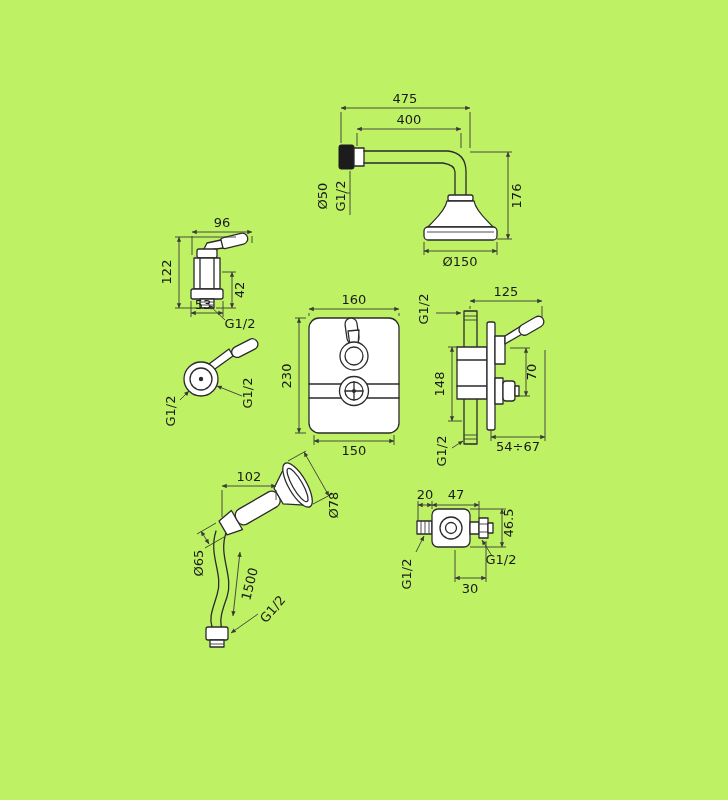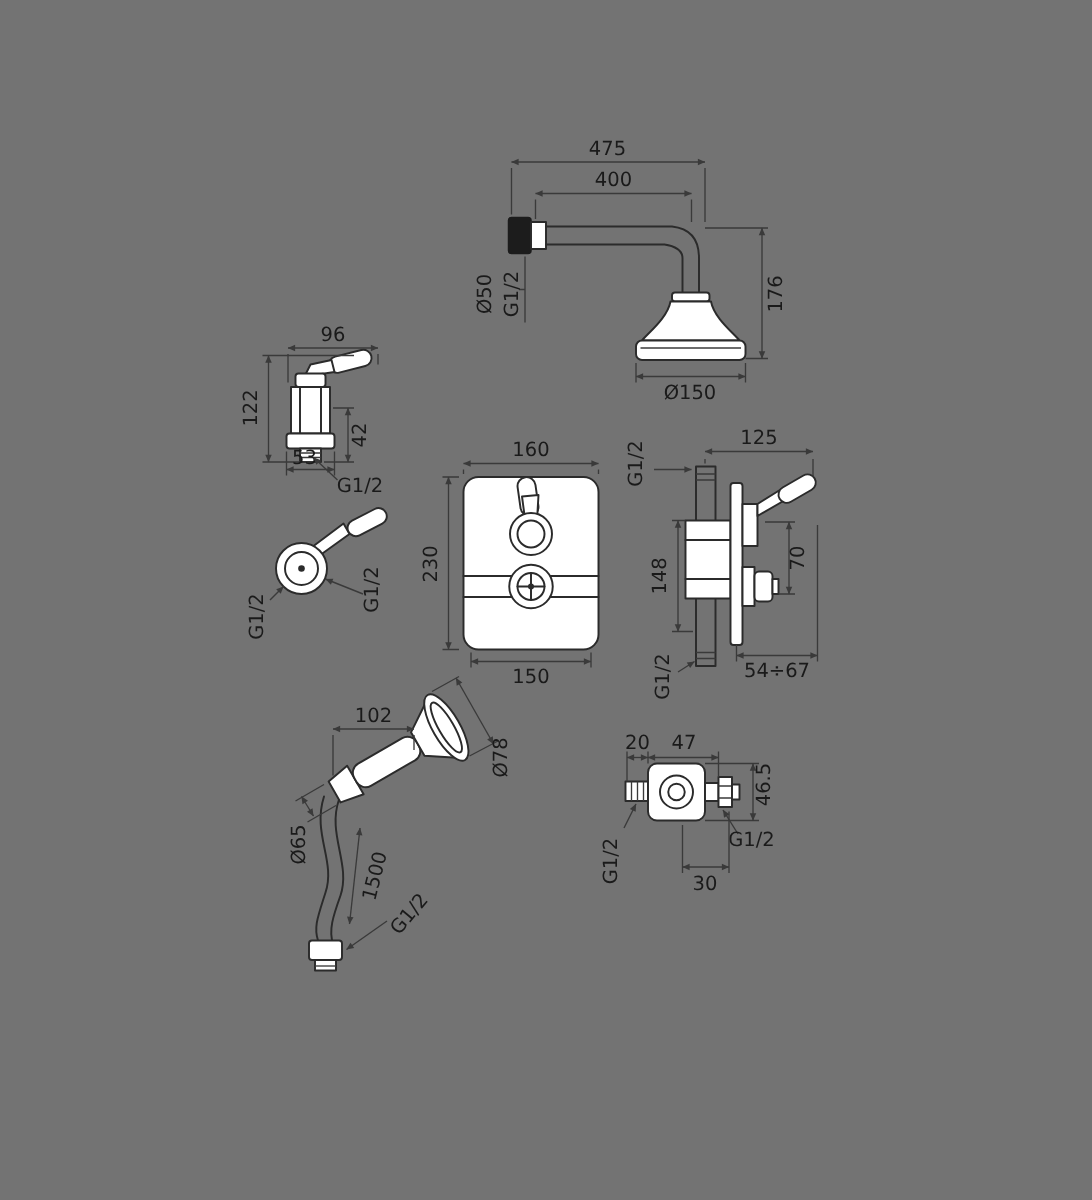--- a/index.html
+++ b/index.html
@@ -1,16 +1,16 @@
 <!DOCTYPE html>
 <html><head>
 <meta charset="utf-8">
 <style>
   html,body{margin:0;padding:0;background:#ffffff;}
-  .canvas{position:relative;width:728px;height:800px;background:#737373;overflow:hidden;}
+  .canvas{position:relative;width:728px;height:800px;background:#bef264;overflow:hidden;}
   .ln{stroke:#2b2b2b;stroke-width:1.3;fill:none;stroke-linecap:round;stroke-linejoin:round;}
   .fw{fill:#ffffff;stroke:#2b2b2b;stroke-width:1.3;stroke-linejoin:round;}
   .fb{fill:#1c1c1c;stroke:#1c1c1c;}
   .dim{stroke:#3a3a3a;stroke-width:0.9;fill:none;}
   .dimtxt{font-family:"DejaVu Sans",sans-serif;font-size:13px;fill:#1a1a1a;text-anchor:middle;}
 </style>
 </head>
 <body>
 
 <div class="canvas">

